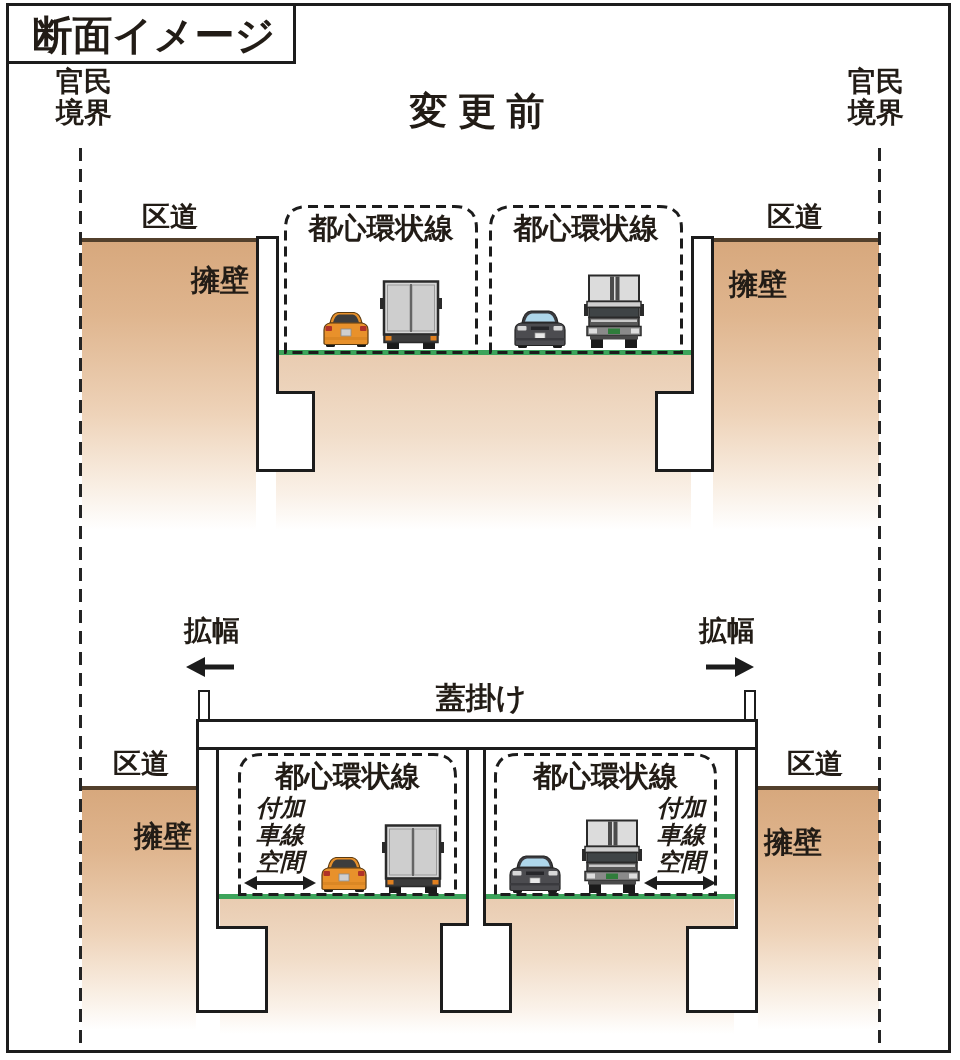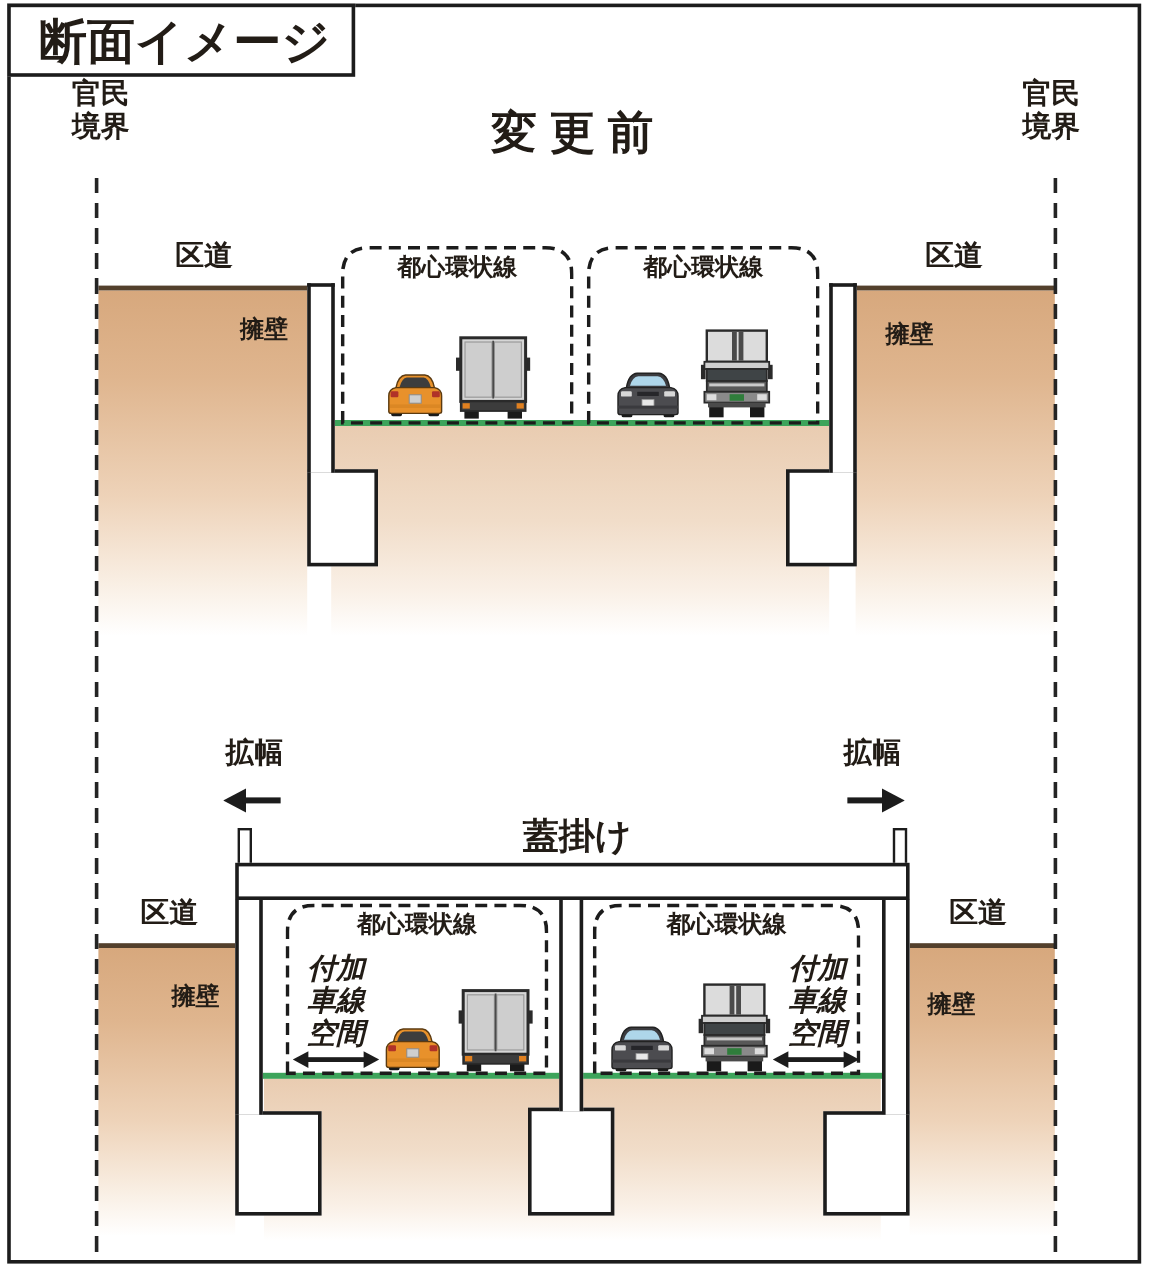--- a/index.html
+++ b/index.html
@@ -4,22 +4,22 @@
 <style>
   html,body{margin:0;padding:0;background:#fff;}
   #stage{
     position:relative;width:960px;height:1060px;background:#fff;overflow:hidden;
     font-family:"Liberation Sans","DejaVu Sans",sans-serif;color:#221c16;
   }
   .abs{position:absolute;box-sizing:border-box;}
   .lbl{position:absolute;font-weight:700;color:#221c16;text-align:center;
        white-space:pre-line;line-height:1.12;box-sizing:border-box;}
   .f24{font-size:24px;line-height:27px;font-style:italic;}
-  .f28{font-size:24px;}
-  .f29{font-size:20px;}
+  .f28{font-size:28px;}
+  .f29{font-size:29px;}
   .f30{font-size:30px;}
   .f38{font-size:38px;margin-top:40px;}
   .f40{font-size:40px;line-height:52px;}
   .earth{
     background:linear-gradient(180deg,#d7a87d 0%,#dfb58e 25%,#eed3b9 60%,#f9efe4 85%,rgba(255,255,255,0) 100%);
     border-top:4px solid #53402c;
   }
   .trench-earth{
     background:linear-gradient(180deg,#e9ccb1 0%,#f1ddc9 45%,#faf1e8 80%,rgba(255,255,255,0) 100%);
   }

